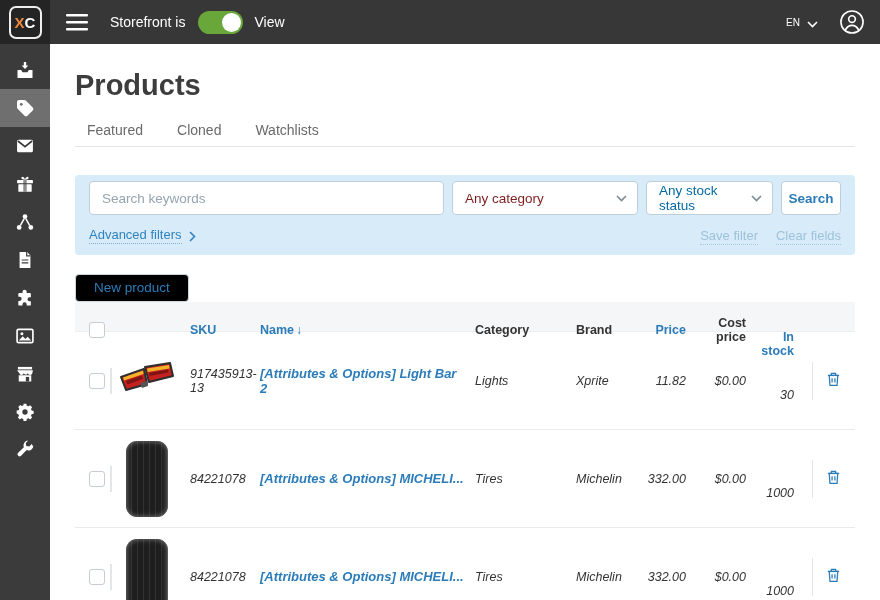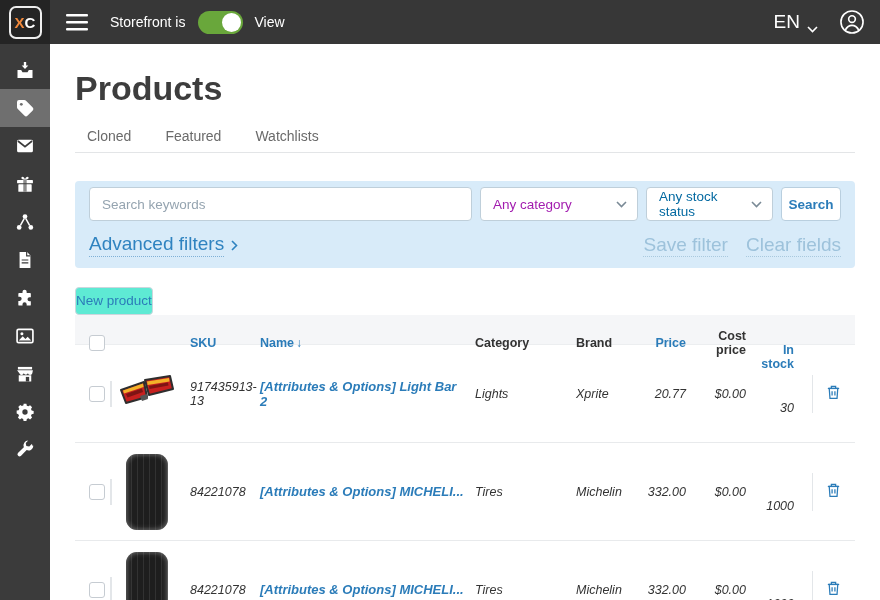--- a/index.html
+++ b/index.html
@@ -11,60 +11,60 @@
   .logo-wrap { width:50px; height:44px; background:#242424; display:flex; align-items:center; justify-content:center; flex:0 0 50px; cursor:pointer; }
   .logo { width:33px; height:33px; border:2px solid #ededed; border-radius:7px; display:flex; align-items:center; justify-content:center; font-weight:bold; font-size:15px; }
   .logo .lx { color:#f0883b; }
   .logo .lc { color:#fff; }
   .hamburger { margin-left:16px; display:flex; cursor:pointer; }
   .sf-label { margin-left:22px; font-size:14px; }
   .toggle { margin-left:13px; width:45px; height:23px; border-radius:12px; background:#69a73b; position:relative; cursor:pointer; flex:0 0 auto; }
   .toggle .knob { position:absolute; right:2px; top:2px; width:19px; height:19px; border-radius:50%; background:#fff; }
   .view-link { margin-left:11px; font-size:14px; cursor:pointer; }
   .tb-spacer { flex:1; }
-  .lang { display:flex; align-items:flex-end; gap:7px; font-size:19px; cursor:pointer; margin-right:21px; }
+  .lang { display:flex; align-items:flex-end; gap:7px; font-size:10px; cursor:pointer; margin-right:21px; }
   .lang .chev { display:flex; color:#fff; }
   .avatar { margin-right:15px; display:flex; cursor:pointer; }
 
   
   .shell { display:flex; height:556px; }
   .sidebar { width:50px; background:#3b3b3b; padding-top:7px; flex:0 0 50px; }
   .nav-item { width:50px; height:38px; display:flex; align-items:center; justify-content:center; cursor:pointer; }
   .nav-item.active { background:#6f6f6f; }
   .nav-item .icon { display:flex; }
 
   .main { flex:1; padding:0 25px; }
-  .page-title { margin-top:25px; font-size:34px; font-weight:bold; color:#3d3d3d; }
+  .page-title { margin-top:25px; font-size:29px; font-weight:bold; color:#3d3d3d; }
 
   
   .tabs { margin-top:16px; display:flex; gap:10px; border-bottom:1px solid #e3e5e7; }
   .tab { padding:4px 12px 9px; font-size:14px; color:#6a6a6a; cursor:pointer; margin-bottom:-1px; }
   .tab.active { color:#333; font-weight:bold; border-bottom:3px solid #515151; }
 
   
   .filter-panel { margin-top:28px; background:#d8ebf9; border-radius:4px; padding:6px 14px 11px; }
   .filter-row1 { display:flex; gap:8px; }
   .search-input { flex:1; height:34px; border:1px solid #bfcfda; border-radius:4px; padding:0 12px; font-size:13.5px; color:#333; font-family:inherit; outline:none; }
   .search-input::placeholder { color:#95a4b0; }
   .select { height:34px; background:#fff; border:1px solid #bfcfda; border-radius:4px; display:flex; align-items:center; justify-content:space-between; padding:0 10px 0 12px; font-size:13.5px; cursor:pointer; }
   .select .chev { color:#7a8a96; display:flex; }
-  .select-category { width:158px; color:#a21caf; }
+  .select-category { width:186px; color:#7f1d1d; }
   .select-stock { width:127px; color:#0369a1; }
   .search-btn { width:60px; height:34px; background:#fff; border:1px solid #b9cfdf; border-radius:4px; color:#2b7cb9; font-weight:bold; font-size:13.5px; cursor:pointer; font-family:inherit; }
-  .filter-row2 { margin-top:12px; display:flex; align-items:center; font-size:19px; }
+  .filter-row2 { margin-top:12px; display:flex; align-items:center; font-size:13px; }
   .adv-link { color:#2f83c0; display:flex; align-items:center; gap:7px; cursor:pointer; }
   .adv-link .txt { border-bottom:1px dotted #7fb0d6; padding-bottom:1px; }
   .adv-link .chev { display:flex; margin-top:1px; }
   .fr-spacer { flex:1; }
   .muted-link { color:#9dc2db; cursor:pointer; }
   .muted-link .txt { border-bottom:1px dotted #a9c9de; padding-bottom:1px; }
   .muted-link + .muted-link { margin-left:18px; }
 
   
-  .new-product { margin-top:19px; display:inline-block; background:#5eead4; border:1px solid #ccd6dd; border-radius:4px; padding:5px 0 6px; color:#2b7cb9; font-size:13.5px; cursor:pointer; font-family:inherit; position:relative; z-index:2; }
+  .new-product { margin-top:19px; display:inline-block; background:#000000; border:1px solid #ccd6dd; border-radius:4px; padding:5px 18px 6px; color:#2b7cb9; font-size:13.5px; cursor:pointer; font-family:inherit; position:relative; z-index:2; }
 
   
   .grid { display:grid; grid-template-columns:36px 72px 74px 1fr 90px 88px 50px 64px 56px 43px; align-items:center; }
   .thead { height:30px; background:#f5f6f8; font-size:12.5px; font-weight:bold; color:#333; border-bottom:1px solid #eceef0; }
   .thead .sortable { color:#2b7cb9; cursor:pointer; }
   .cb { width:16px; height:16px; background:#fff; border:1px solid #c6ccd2; border-radius:3px; display:inline-block; cursor:pointer; vertical-align:middle; }
   .num { text-align:right; }
   .th-cb,.td-cb { padding-left:14px; }
   .th-sku,.td-sku { padding-left:7px; }
   .th-name,.td-name { padding-left:3px; }
@@ -225,22 +225,22 @@
           </svg>
       </span>
     </div>
   </div>
 
   <div class="main">
 
     <div class="page-title">Products</div>
 
     <div class="tabs">
+      <div class="tab">Featured</div>
       <div class="tab">Cloned</div>
-      <div class="tab">Featured</div>
       <div class="tab">Watchlists</div>
     </div>
 
     <div class="filter-panel">
       <div class="filter-row1">
         <input class="search-input" type="text" placeholder="Search keywords" style="">
         <div class="select select-category">
           <span>Any category</span>
           <span class="chev">
             <svg width="11" height="7" viewBox="0 0 11 7" fill="none" stroke="currentColor" stroke-width="1.6">
@@ -306,21 +306,21 @@
             <path d="M8 22 L24 16.5 L25 20 L9.5 25.5 Z" fill="#7e1414"></path>
             <path d="M31 14 L50 10.5 L50.5 13.5 L31.6 17 Z" fill="#7e1414"></path>
             <path d="M22 24 L29 22 L30 27 L24 29 Z" fill="#555"></path>
           </svg>
         </span>
       </div>
       <div class="td-sku">917435913-13</div>
       <div class="td-name"><span class="name-link">[Attributes &amp; Options] Light Bar 2</span></div>
       <div class="td-cat">Lights</div>
       <div class="td-brand">Xprite</div>
-      <div class="td-price num">20.77</div>
+      <div class="td-price num">11.82</div>
       <div class="td-cost num">$0.00</div>
       <div class="td-stock num">30</div>
       <div class="td-actions">
         <span>
           <svg viewBox="0 0 24 24" width="17" height="18" fill="none" stroke="#2b7cb9" stroke-width="1.8">
               <path d="M4 7h16"></path>
               <path d="M9 7V4h6v3"></path>
               <path d="M6 7l1 14h10l1-14z"></path>
               <path d="M10 11v6M14 11v6"></path>
             </svg>

